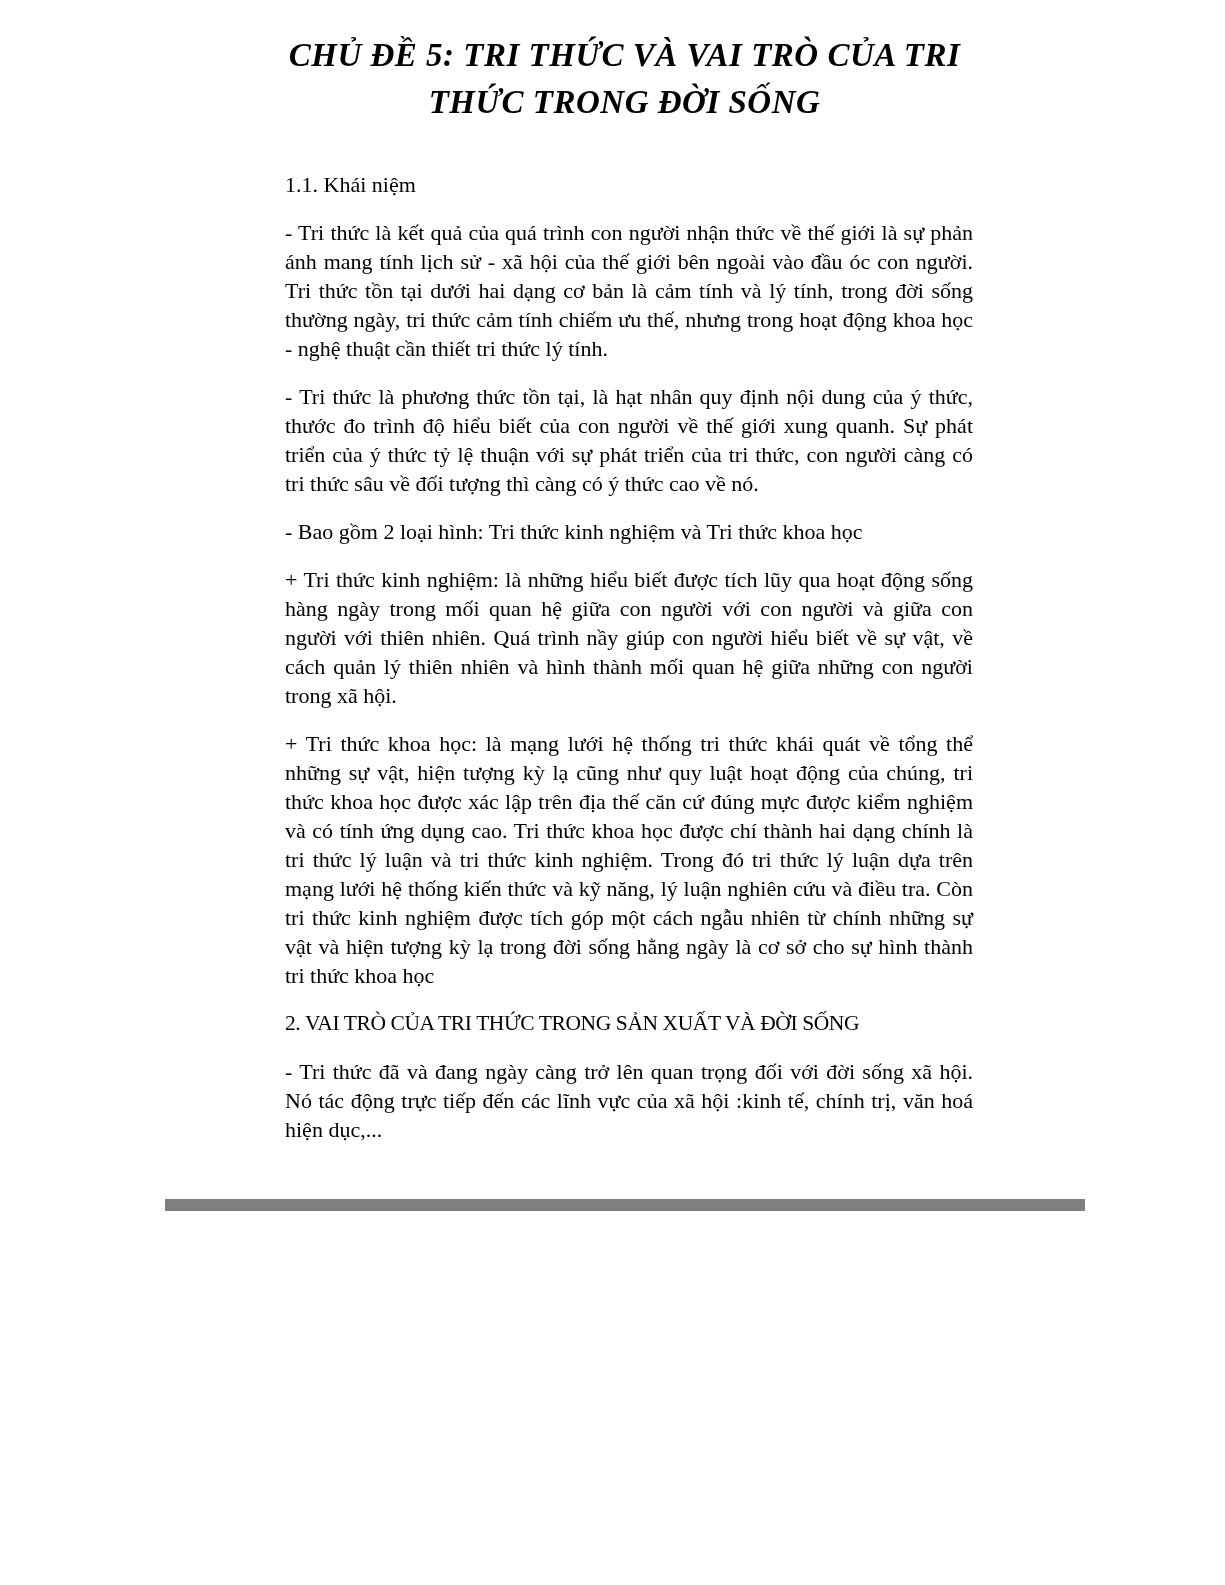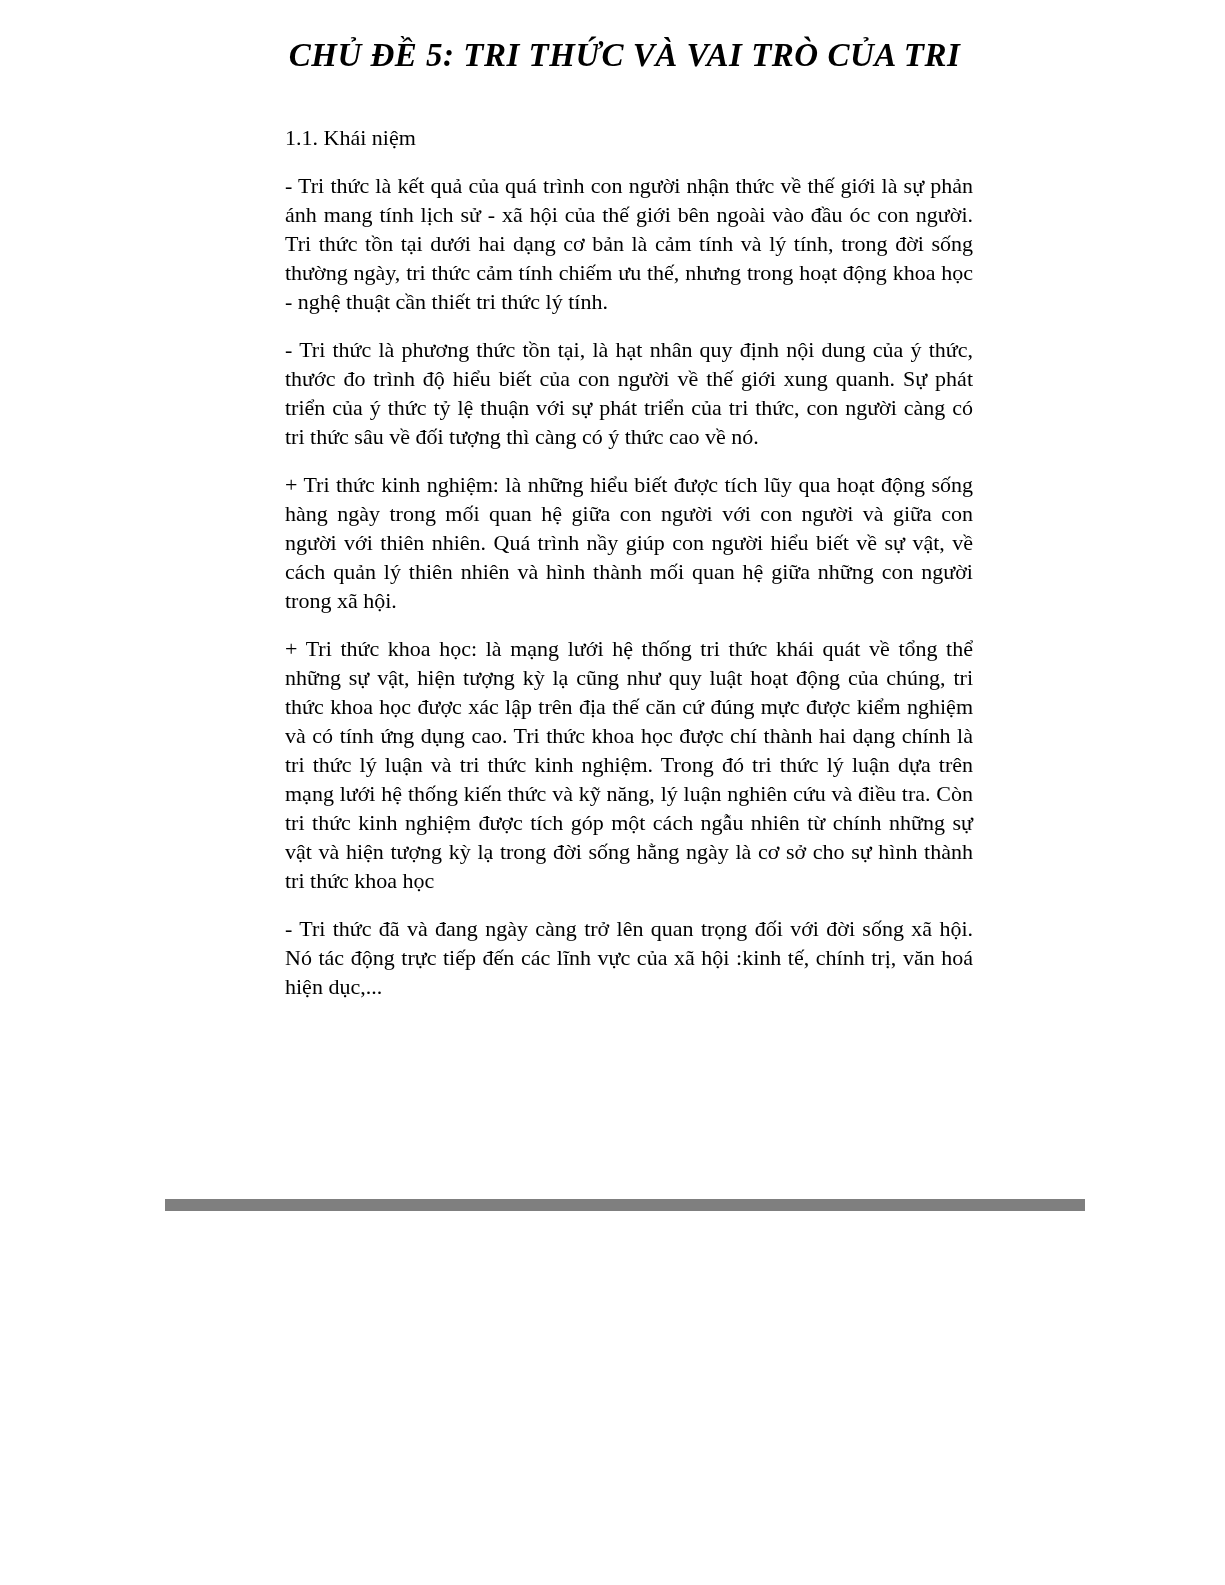--- a/index.html
+++ b/index.html
@@ -56,28 +56,31 @@
     background: #000000;
   }
 </style>
 </head>
 <body>
 
 <div class="page">
 
   <h1 class="doc-title">
     <span>CHỦ ĐỀ 5: TRI THỨC VÀ VAI TRÒ CỦA TRI</span><br>
+    <span>THỨC TRONG ĐỜI SỐNG</span>
   </h1>
 
   <div class="content">
     <p class="subheading">1.1. Khái niệm</p>
     <p class="para">- Tri thức là kết quả của quá trình con người nhận thức về thế giới là sự phản ánh mang tính lịch sử - xã hội của thế giới bên ngoài vào đầu óc con người. Tri thức tồn tại dưới hai dạng cơ bản là cảm tính và lý tính, trong đời sống thường ngày, tri thức cảm tính chiếm ưu thế, nhưng trong hoạt động khoa học - nghệ thuật cần thiết tri thức lý tính.</p>
     <p class="para">- Tri thức là phương thức tồn tại, là hạt nhân quy định nội dung của ý thức, thước đo trình độ hiểu biết của con người về thế giới xung quanh. Sự phát triển của ý thức tỷ lệ thuận với sự phát triển của tri thức, con người càng có tri thức sâu về đối tượng thì càng có ý thức cao về nó.</p>
+    <p class="para">- Bao gồm 2 loại hình: Tri thức kinh nghiệm và Tri thức khoa học</p>
     <p class="para">+ Tri thức kinh nghiệm: là những hiểu biết được tích lũy qua hoạt động sống hàng ngày trong mối quan hệ giữa con người với con người và giữa con người với thiên nhiên. Quá trình nầy giúp con người hiểu biết về sự vật, về cách quản lý thiên nhiên và hình thành mối quan hệ giữa những con người trong xã hội.</p>
     <p class="para">+ Tri thức khoa học: là mạng lưới hệ thống tri thức khái quát về tổng thể những sự vật, hiện tượng kỳ lạ cũng như quy luật hoạt động của chúng, tri thức khoa học được xác lập trên địa thế căn cứ đúng mực được kiểm nghiệm và có tính ứng dụng cao. Tri thức khoa học được chí thành hai dạng chính là tri thức lý luận và tri thức kinh nghiệm. Trong đó tri thức lý luận dựa trên mạng lưới hệ thống kiến thức và kỹ năng, lý luận nghiên cứu và điều tra. Còn tri thức kinh nghiệm được tích góp một cách ngẫu nhiên từ chính những sự vật và hiện tượng kỳ lạ trong đời sống hằng ngày là cơ sở cho sự hình thành tri thức khoa học</p>
+    <p class="heading">2. VAI TRÒ CỦA TRI THỨC TRONG SẢN XUẤT VÀ ĐỜI SỐNG</p>
     <p class="para">- Tri thức đã và đang ngày càng trở lên quan trọng đối với đời sống xã hội. Nó tác động trực tiếp đến các lĩnh vực của xã hội :kinh tế, chính trị, văn hoá hiện dục,...</p>
   </div>
 
   <div class="divider"></div>
 
   <div class="footer-bar"></div>
 
 </div>
 
 </body></html>

